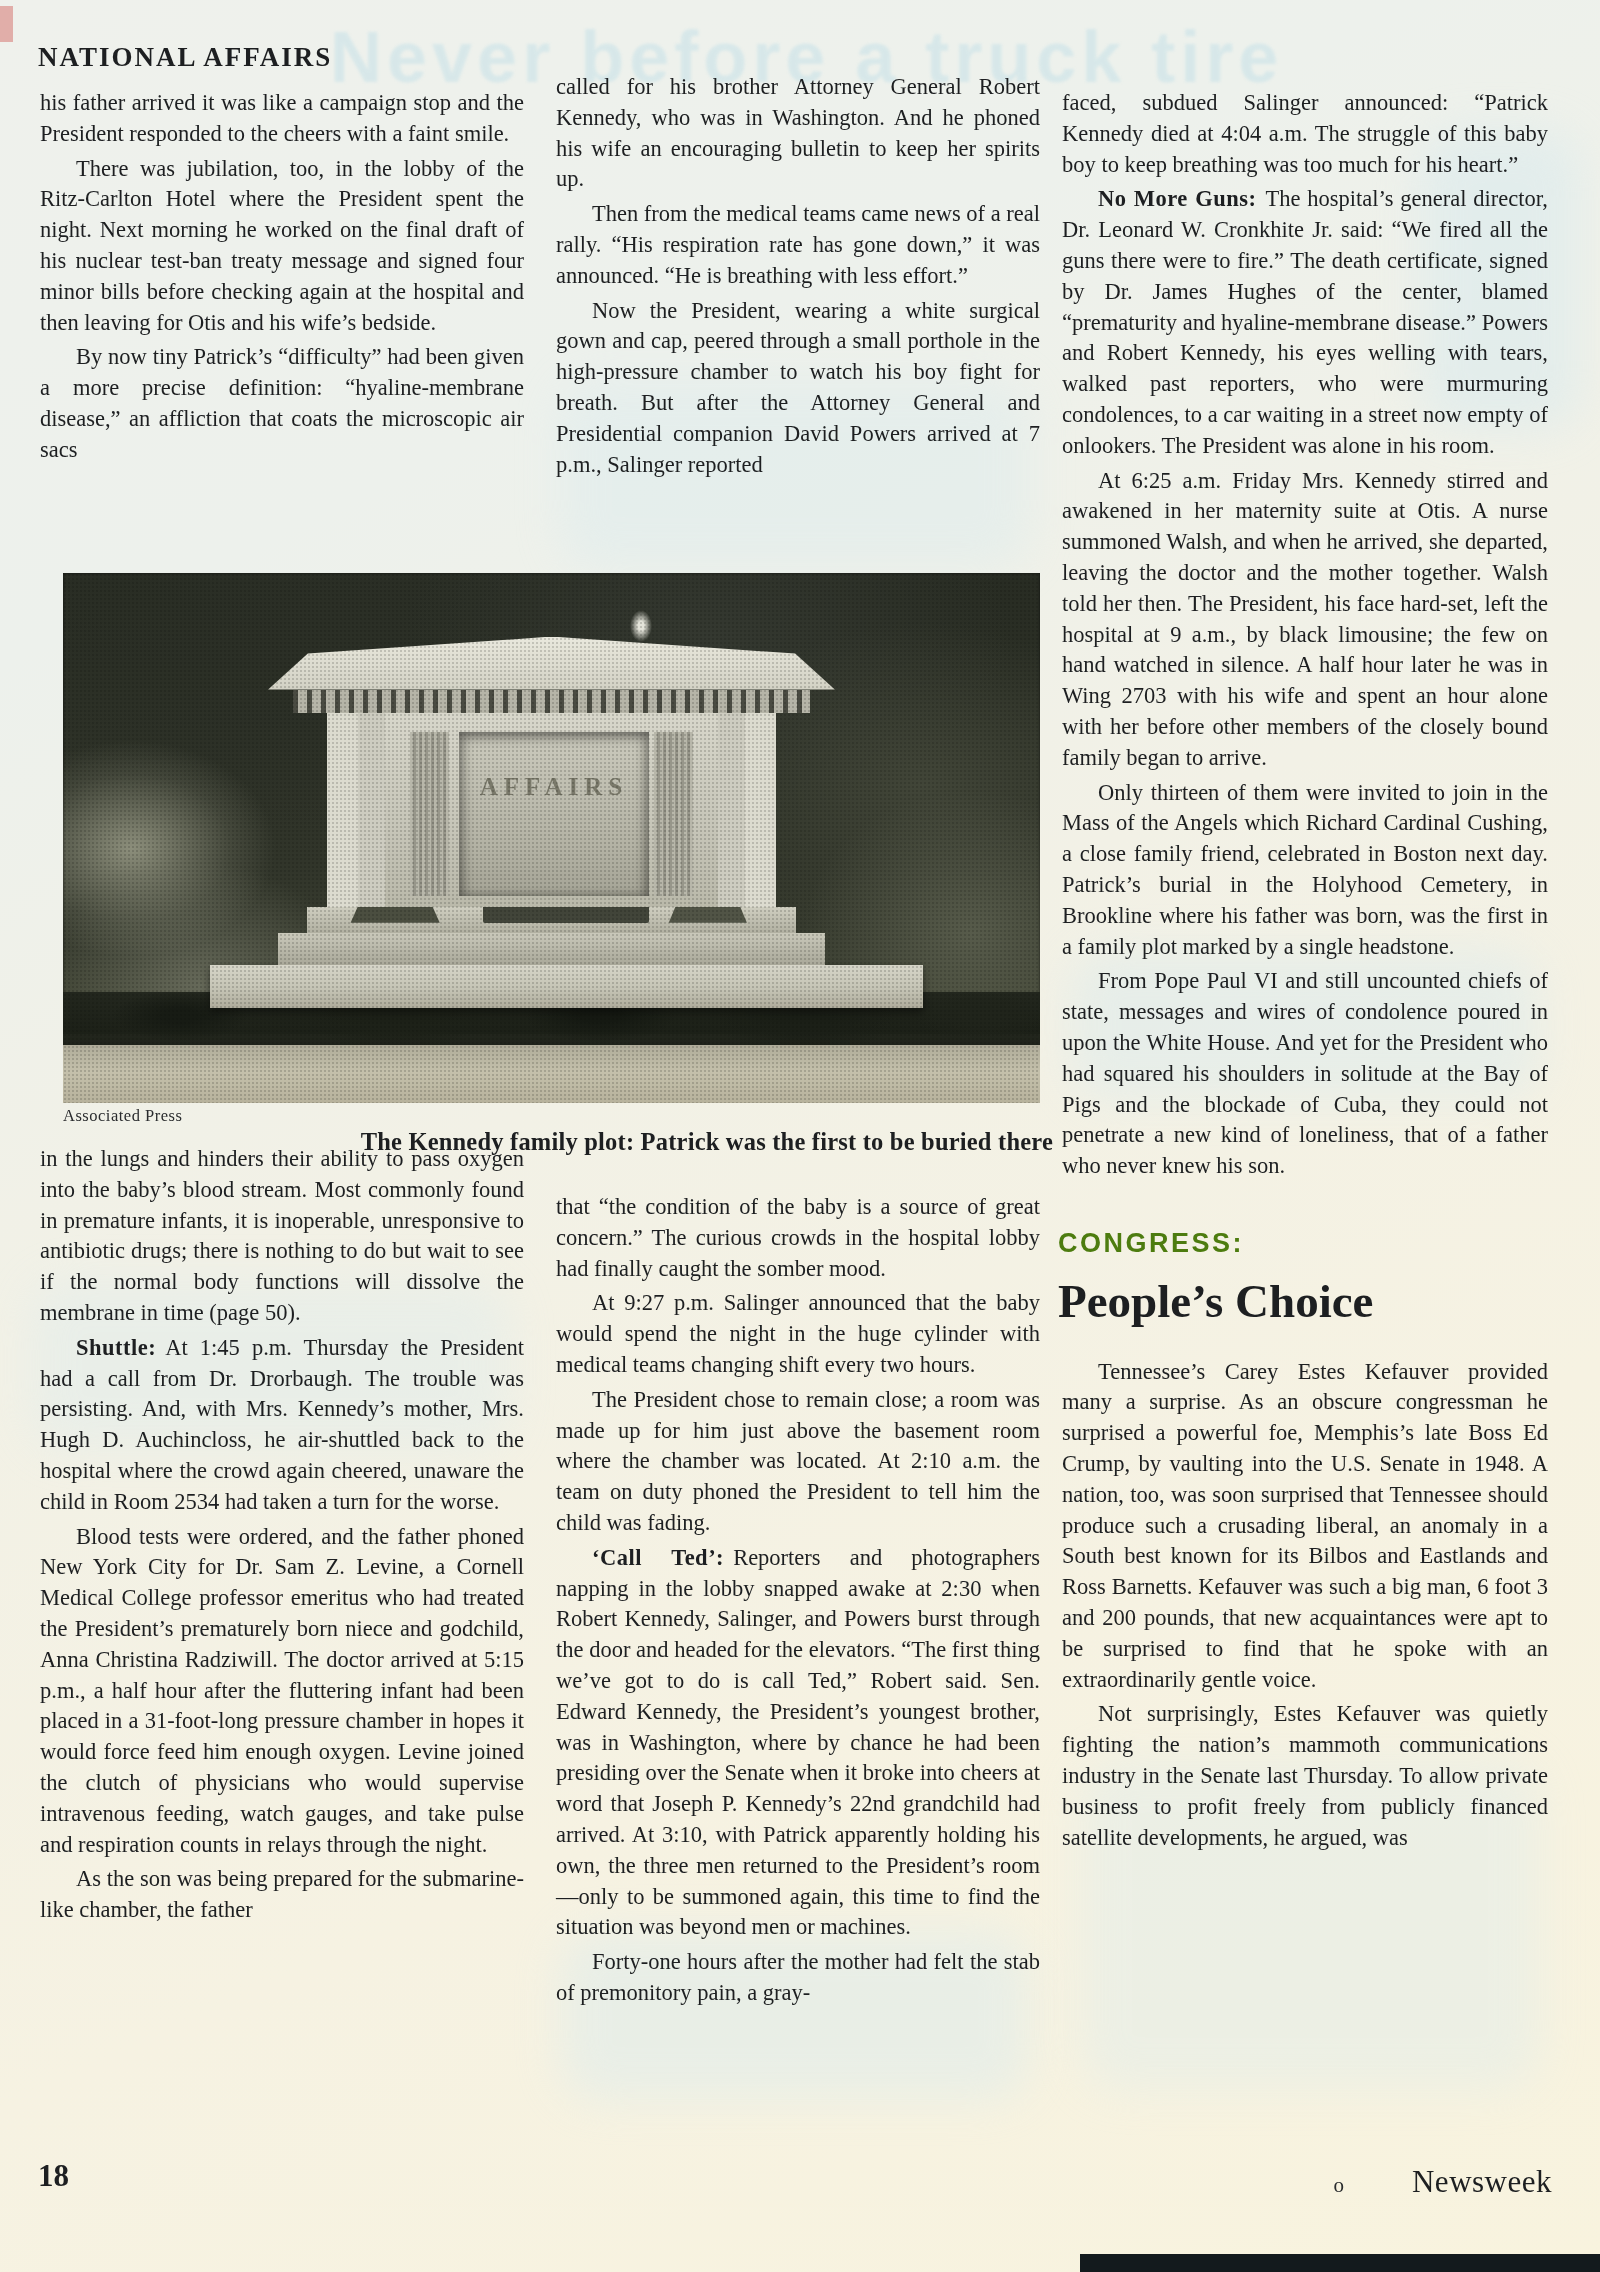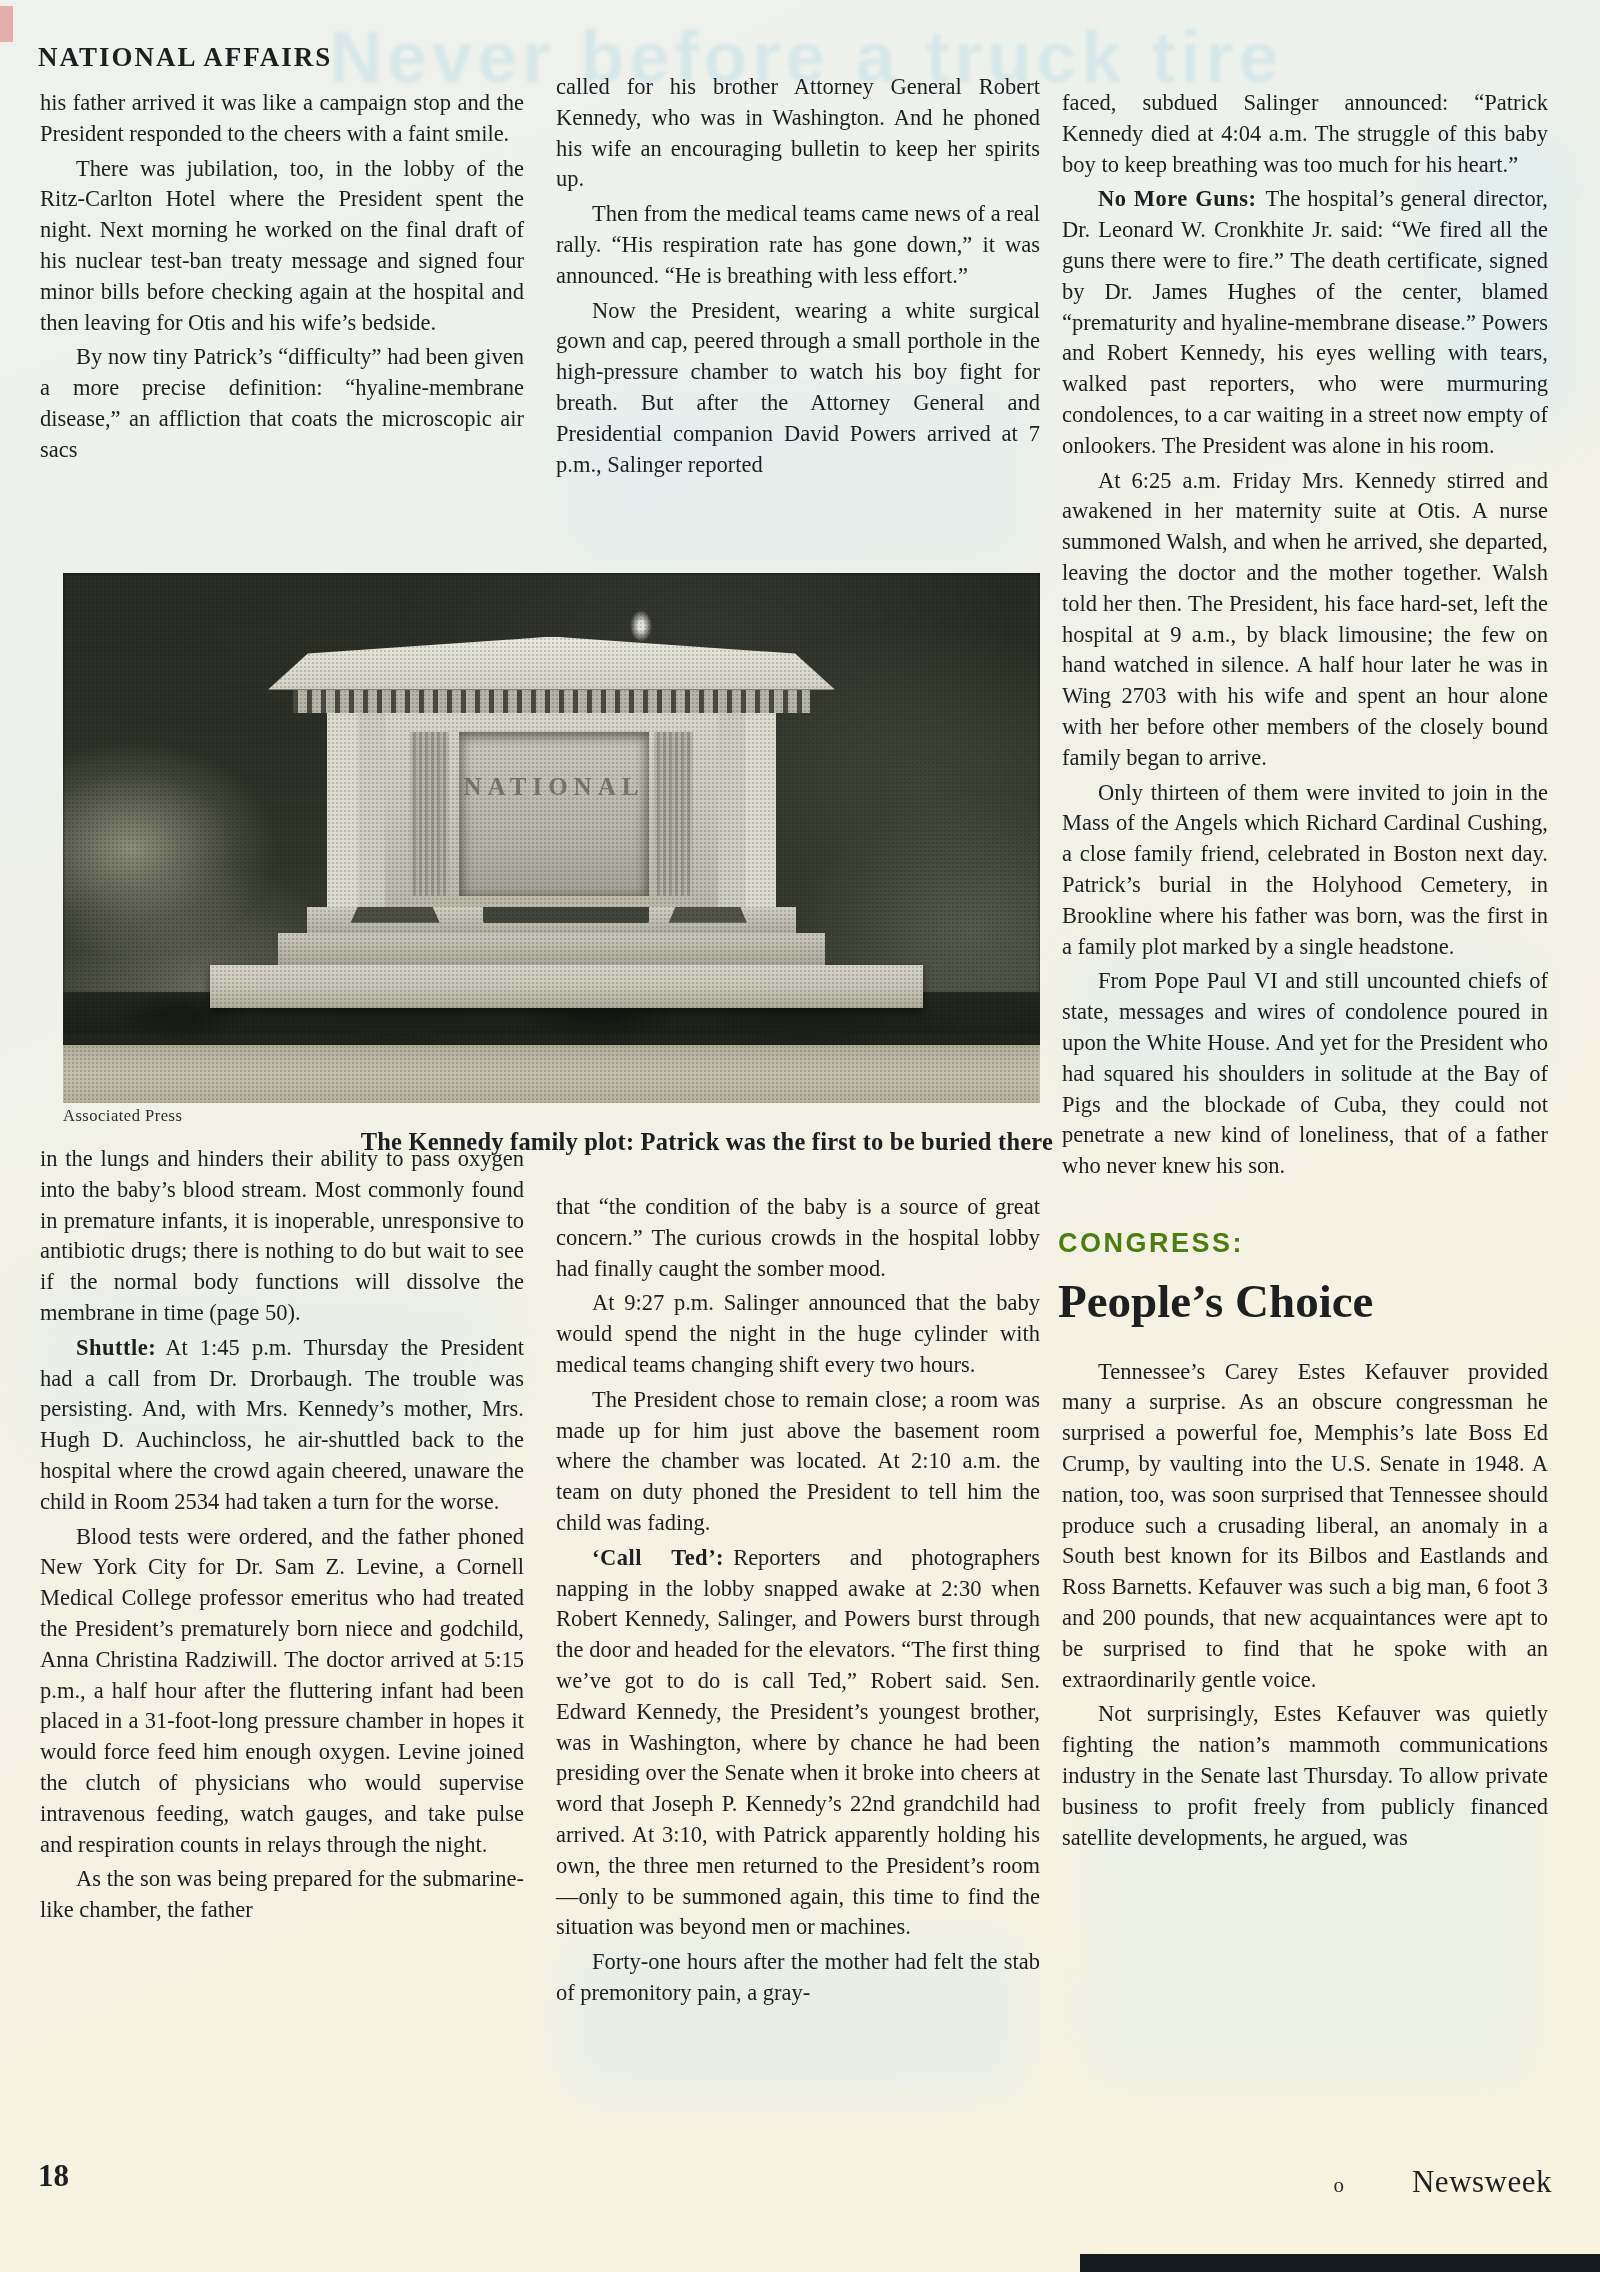--- a/index.html
+++ b/index.html
@@ -157,21 +157,21 @@
     <div class="ph ph-plinth"></div>
     <div class="ph ph-step2"></div>
     <div class="ph ph-step1"></div>
     <div class="ph ph-sar-l"></div>
     <div class="ph ph-sar-c"></div>
     <div class="ph ph-sar-r"></div>
     <div class="ph ph-body"></div>
     <div class="ph ph-col-l"></div>
     <div class="ph ph-col-r"></div>
     <div class="ph ph-panel"></div>
-    <div class="ph ph-inscription">NATIONAL</div>
+    <div class="ph ph-inscription">AFFAIRS</div>
     <div class="ph ph-cornice"></div>
     <div class="ph ph-roof"></div>
     <div class="ph ph-speck"></div>
     <div class="ph ph-dots"></div>
   </div>
 
   <div class="photo-credit">Associated Press</div>
   <div class="photo-caption">The Kennedy family plot: Patrick was the first to be buried there</div>
 
   <div class="col" id="col-left-bot">

